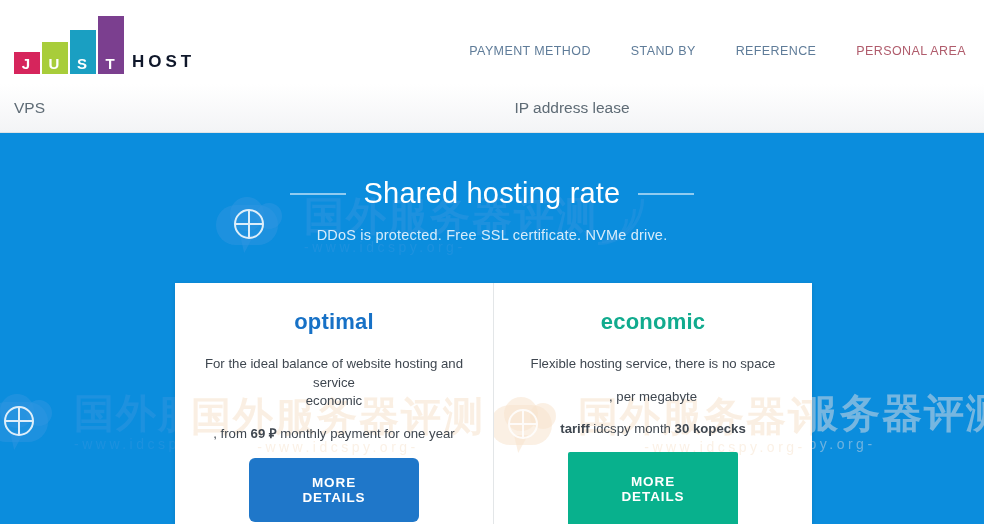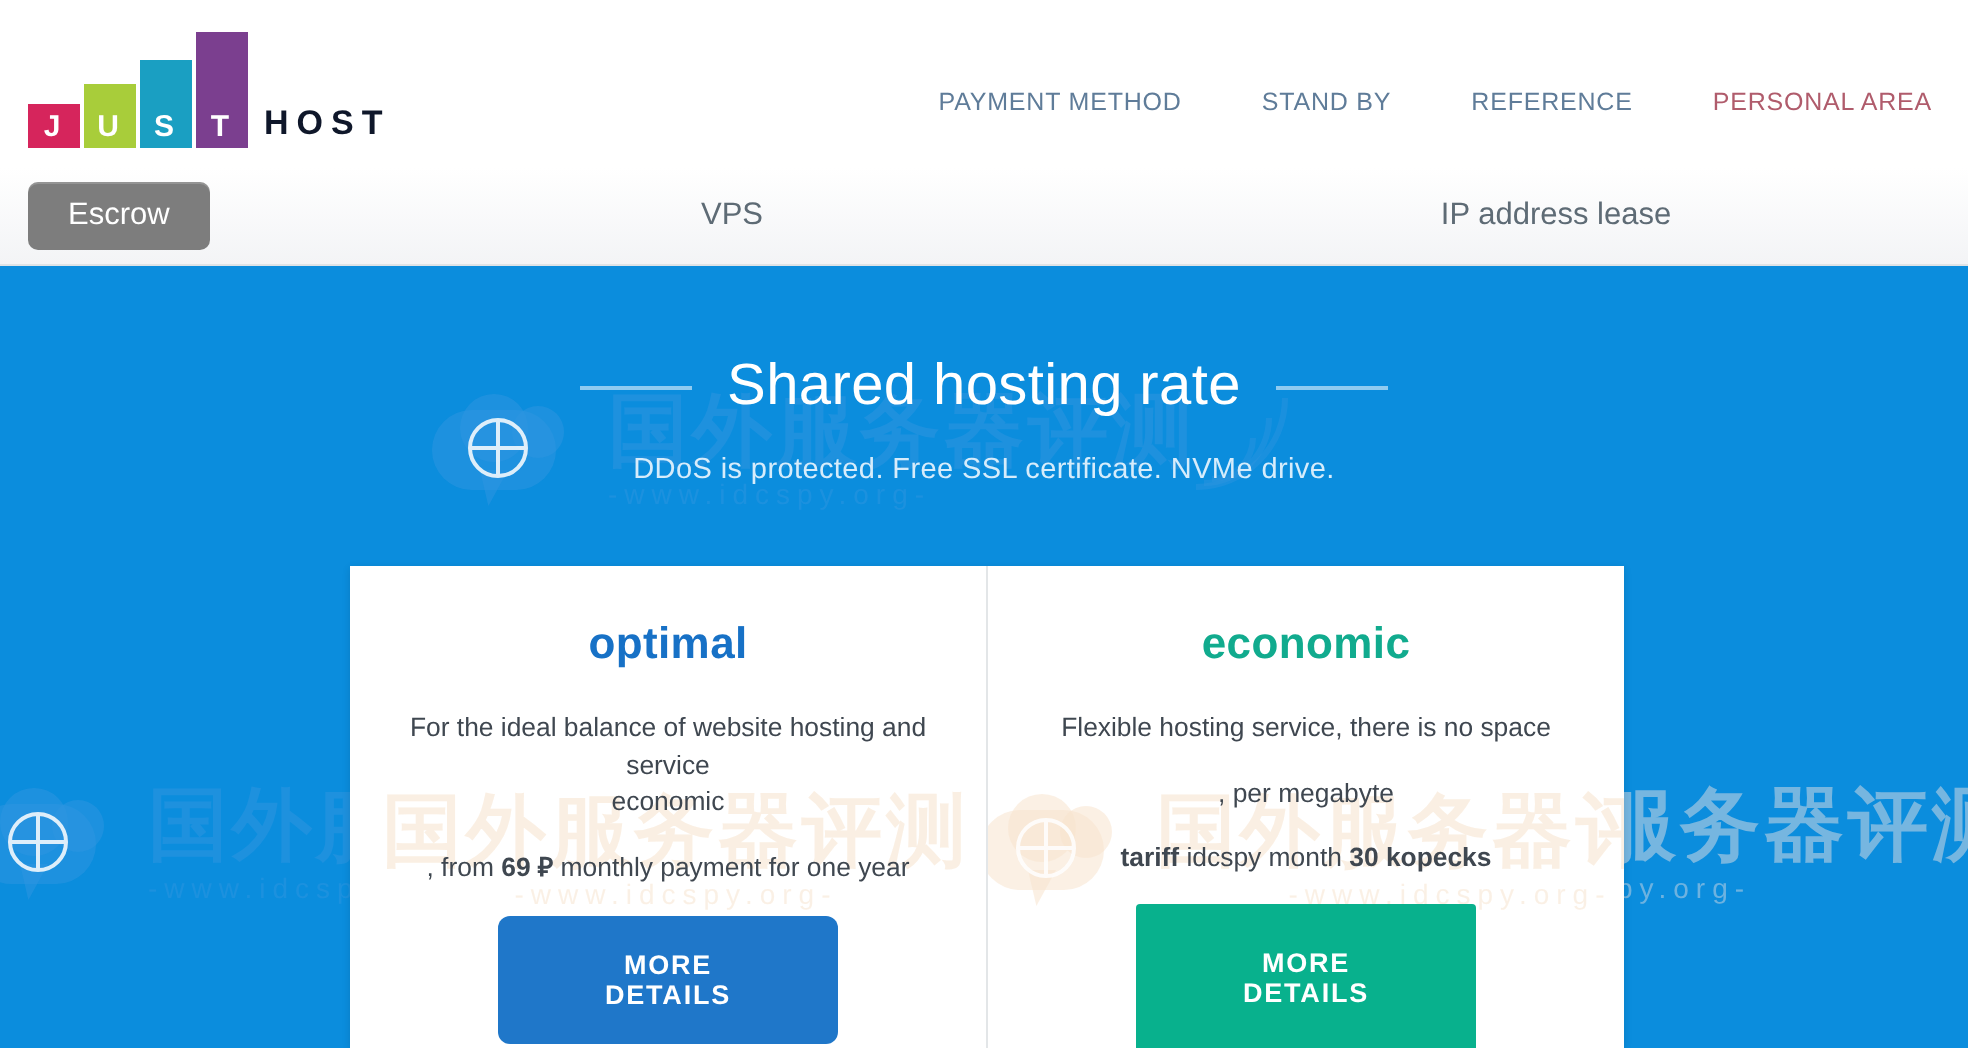--- a/index.html
+++ b/index.html
@@ -190,23 +190,20 @@
 
     <nav class="topnav">
       <a href="#">PAYMENT METHOD</a>
       <a href="#">STAND BY</a>
       <a href="#">REFERENCE</a>
       <a href="#" class="accent">PERSONAL AREA</a>
     </nav>
   </div>
 
   <div class="subnav">
-    <div class="tab active-wrap">
-      <span class="pill">Escrow</span>
-    </div>
     <div class="tab">VPS</div>
     <div class="tab">IP address lease</div>
   </div>
 
   <div class="hero">
     <div class="hero-inner">
       <div class="hero-title-row">
         <div class="rule"></div>
         <div class="hero-title">Shared hosting rate</div>
         <div class="rule"></div>

